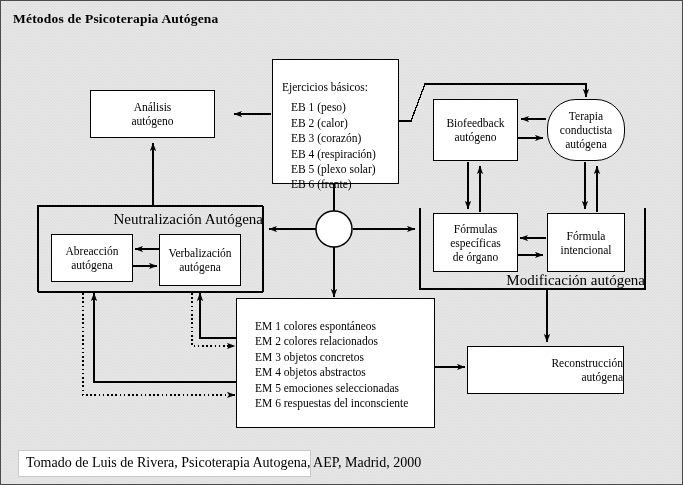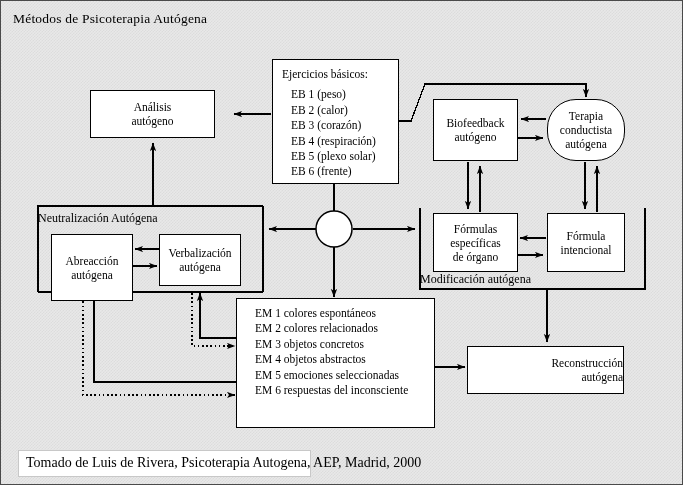--- a/index.html
+++ b/index.html
@@ -15,41 +15,41 @@
     background-position:0 0,1.5px 1.5px;
     border:1px solid #4a4a4a;
     box-sizing:border-box;
     font-family:"Liberation Serif","DejaVu Serif",serif;
     color:#000;
   }
   #svg{position:absolute;left:0;top:0;width:683px;height:485px;}
   .title{
     position:absolute;left:12px;top:10px;
     font-family:"Liberation Serif","DejaVu Serif",serif;
-    font-weight:normal;font-size:13.5px;letter-spacing:.2px;
+    font-weight:bold;font-size:13.5px;letter-spacing:.2px;
     white-space:nowrap;
   }
   .box{
     position:absolute;background:#fff;border:1px solid #000;
     box-sizing:border-box;
     display:flex;flex-direction:column;
     align-items:center;justify-content:center;
     font-size:11.5px;line-height:14px;text-align:center;
   }
   .box .ln{display:block;white-space:nowrap;}
   .listbox{
     position:absolute;background:#fff;border:1px solid #000;
     box-sizing:border-box;font-size:11.5px;line-height:15.4px;
-    padding:7px 0 6px 9px;
+    padding:20px 0 6px 9px;
   }
   .listbox .hd{display:block;white-space:nowrap;margin-bottom:5px;}
   .listbox .it{display:block;white-space:nowrap;padding-left:9px;}
   .grouplbl{
-    position:absolute;font-size:12px;white-space:nowrap;
-    text-align:left;
+    position:absolute;font-size:15px;white-space:nowrap;
+    text-align:right;
   }
   .footer{
     position:absolute;background:#fff;border:1px solid #c8c8c8;
     box-sizing:border-box;
     font-size:14px;line-height:11px;
     padding:6px 7px 0 7px;white-space:nowrap;
   }
 </style>
 </head>
 <body>
@@ -160,21 +160,21 @@
     <span class="ln">Fórmulas</span>
     <span class="ln">específicas</span>
     <span class="ln">de órgano</span>
   </div>
 
   <div class="box" style="left:546px;top:212px;width:78px;height:59px;">
     <span class="ln">Fórmula</span>
     <span class="ln">intencional</span>
   </div>
 
-  <div class="box" style="left:50px;top:233px;width:82px;height:67px;">
+  <div class="box" style="left:50px;top:233px;width:82px;height:48px;">
     <span class="ln">Abreacción</span>
     <span class="ln">autógena</span>
   </div>
 
   <div class="box" style="left:158px;top:233px;width:82px;height:52px;">
     <span class="ln">Verbalización</span>
     <span class="ln">autógena</span>
   </div>
 
   <div class="listbox" style="left:235px;top:297px;width:199px;height:130px;">

